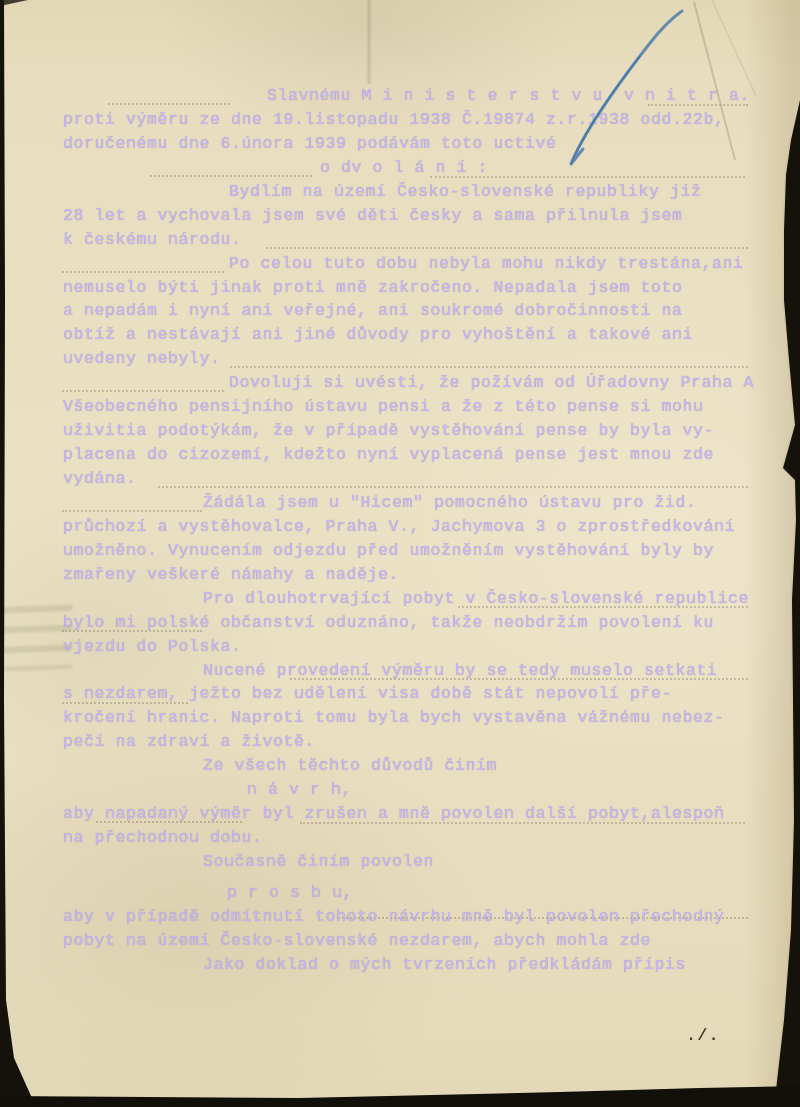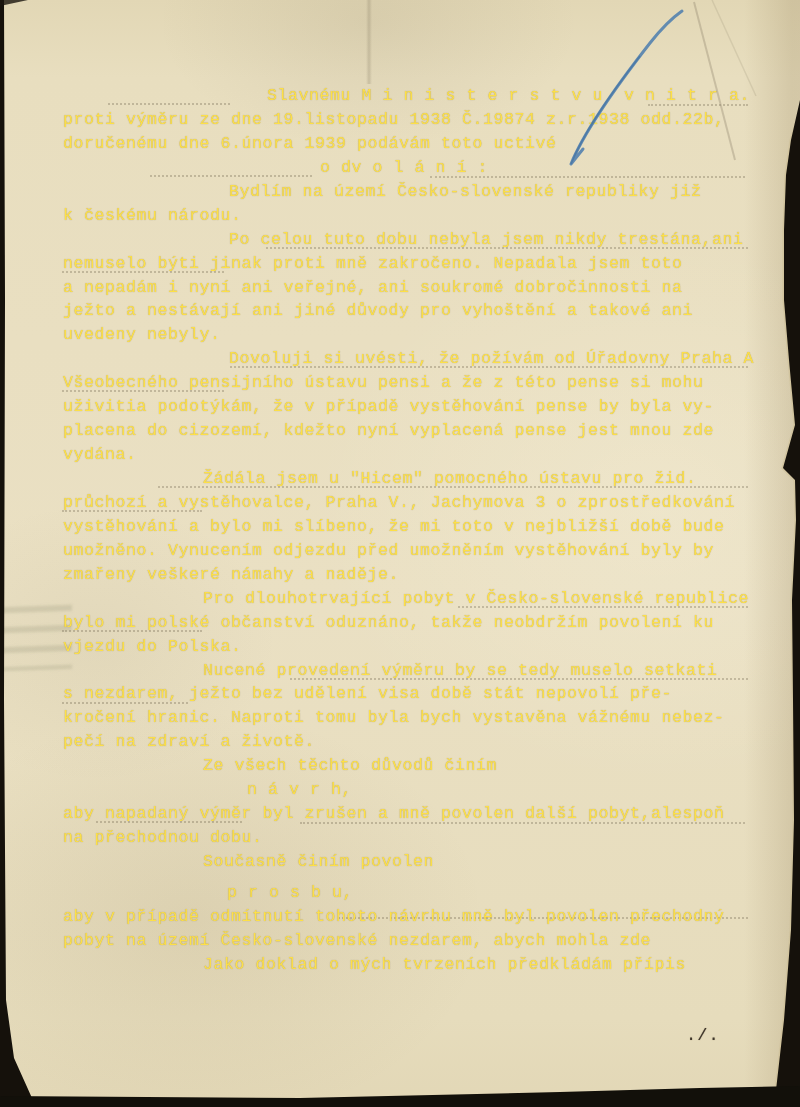--- a/index.html
+++ b/index.html
@@ -32,21 +32,21 @@
   }
   .crease-top-mid{
     position:absolute;left:366px;top:0;width:6px;height:84px;z-index:1;
     background:linear-gradient(90deg,transparent,rgba(130,120,95,.28),transparent);
   }
   
   .rule{position:absolute;height:0;border-top:2px dotted rgba(90,78,56,.28);z-index:2;}
   
   .textblock{
     position:absolute;left:63px;top:84px;width:700px;z-index:3;
-    font-size:16.5px;letter-spacing:.6px;color:#fde047;
+    font-size:16.5px;letter-spacing:.6px;color:#c4b5fd;
     text-shadow:0 0 1px rgba(70,58,42,.45);
   }
   .line{height:23.95px;line-height:23.95px;white-space:pre;}
   .line.salutation{padding-left:204px;}
   .line.heading{padding-left:257px;}
   .line.indent{padding-left:166px;}
   .line.indent2{padding-left:140px;}
   .line.navrh{padding-left:184px;}
   .line.prosbu{padding-left:164px;margin-top:7px;}
   .page-mark{
@@ -85,34 +85,34 @@
       <div class="rule" style="top: 822px; left: 300px; width: 445px;"></div>
       <div class="rule" style="top: 917px; left: 338px; width: 410px;"></div>
     </div>
 
   <div class="textblock">
       <div class="line salutation">Slavnému M i n i s t e r s t v u  v n i t r a.</div>
       <div class="line body">proti výměru ze dne 19.listopadu 1938 Č.19874 z.r.1938 odd.22b,</div>
       <div class="line body">doručenému dne 6.února 1939 podávám toto uctivé</div>
       <div class="line heading">o dv o l á n í :</div>
       <div class="line indent">Bydlím na území Česko-slovenské republiky již</div>
+      <div class="line body">28 let a vychovala jsem své děti česky a sama přilnula jsem</div>
       <div class="line body">k českému národu.</div>
-      <div class="line indent">Po celou tuto dobu nebyla jsem nikdy trestána,ani</div>
+      <div class="line indent">Po celou tuto dobu nebyla mohu nikdy trestána,ani</div>
       <div class="line body">nemuselo býti jinak proti mně zakročeno. Nepadala jsem toto</div>
       <div class="line body">a nepadám i nyní ani veřejné, ani soukromé dobročinnosti na</div>
-      <div class="line body">ježto a nestávají ani jiné důvody pro vyhoštění a takové ani</div>
+      <div class="line body">obtíž a nestávají ani jiné důvody pro vyhoštění a takové ani</div>
       <div class="line body">uvedeny nebyly.</div>
       <div class="line indent">Dovoluji si uvésti, že požívám od Úřadovny Praha A</div>
       <div class="line body">Všeobecného pensijního ústavu pensi a že z této pense si mohu</div>
       <div class="line body">uživitia podotýkám, že v případě vystěhování pense by byla vy-</div>
       <div class="line body">placena do cizozemí, kdežto nyní vyplacená pense jest mnou zde</div>
       <div class="line body">vydána.</div>
       <div class="line indent2">Žádála jsem u "Hicem" pomocného ústavu pro žid.</div>
       <div class="line body">průchozí a vystěhovalce, Praha V., Jachymova 3 o zprostředkování</div>
-      <div class="line body">vystěhování a bylo mi slíbeno, že mi toto v nejbližší době bude</div>
       <div class="line body">umožněno. Vynucením odjezdu před umožněním vystěhování byly by</div>
       <div class="line body">zmařeny veškeré námahy a naděje.</div>
       <div class="line indent2">Pro dlouhotrvající pobyt v Česko-slovenské republice</div>
       <div class="line body">bylo mi polské občanství oduznáno, takže neobdržím povolení ku</div>
       <div class="line body">vjezdu do Polska.</div>
       <div class="line indent2">Nucené provedení výměru by se tedy muselo setkati</div>
       <div class="line body">s nezdarem, ježto bez udělení visa době stát nepovolí pře-</div>
       <div class="line body">kročení hranic. Naproti tomu byla bych vystavěna vážnému nebez-</div>
       <div class="line body">pečí na zdraví a životě.</div>
       <div class="line indent2">Ze všech těchto důvodů činím</div>

